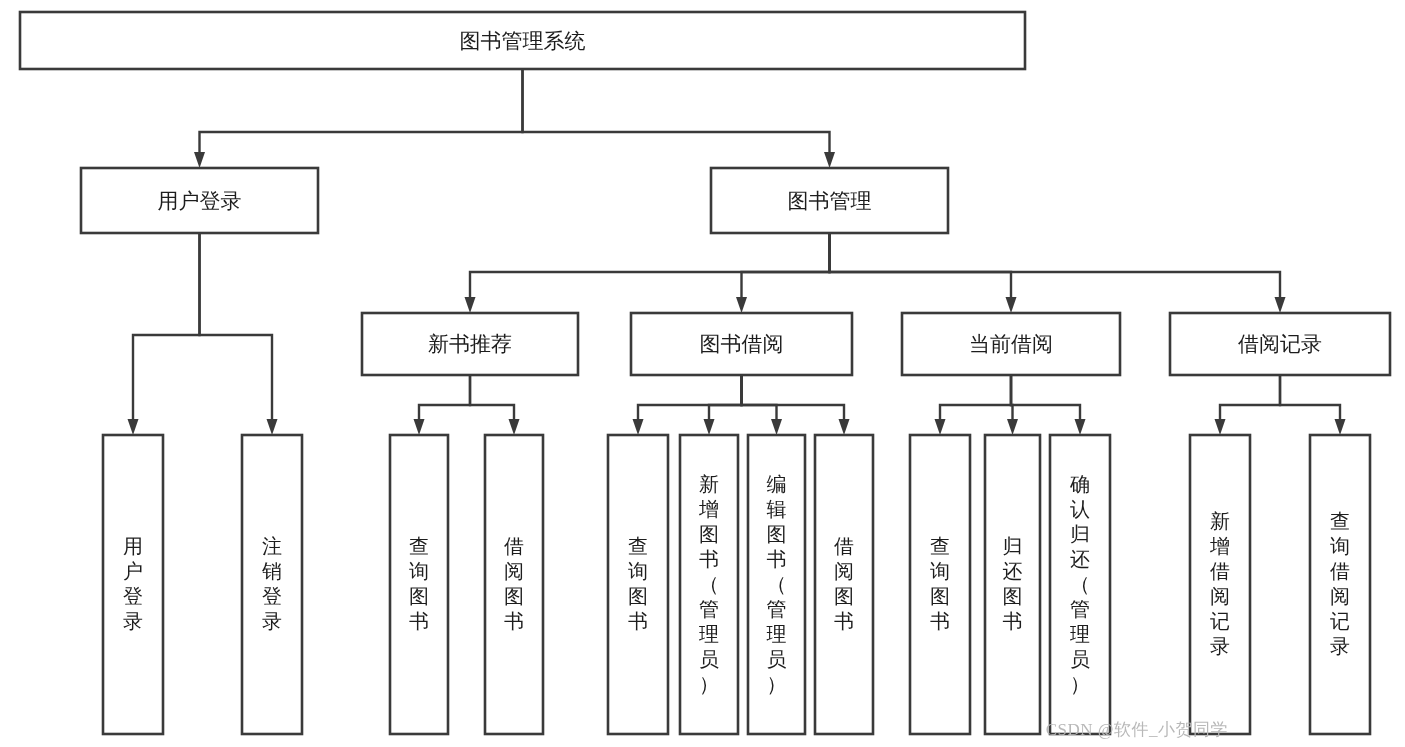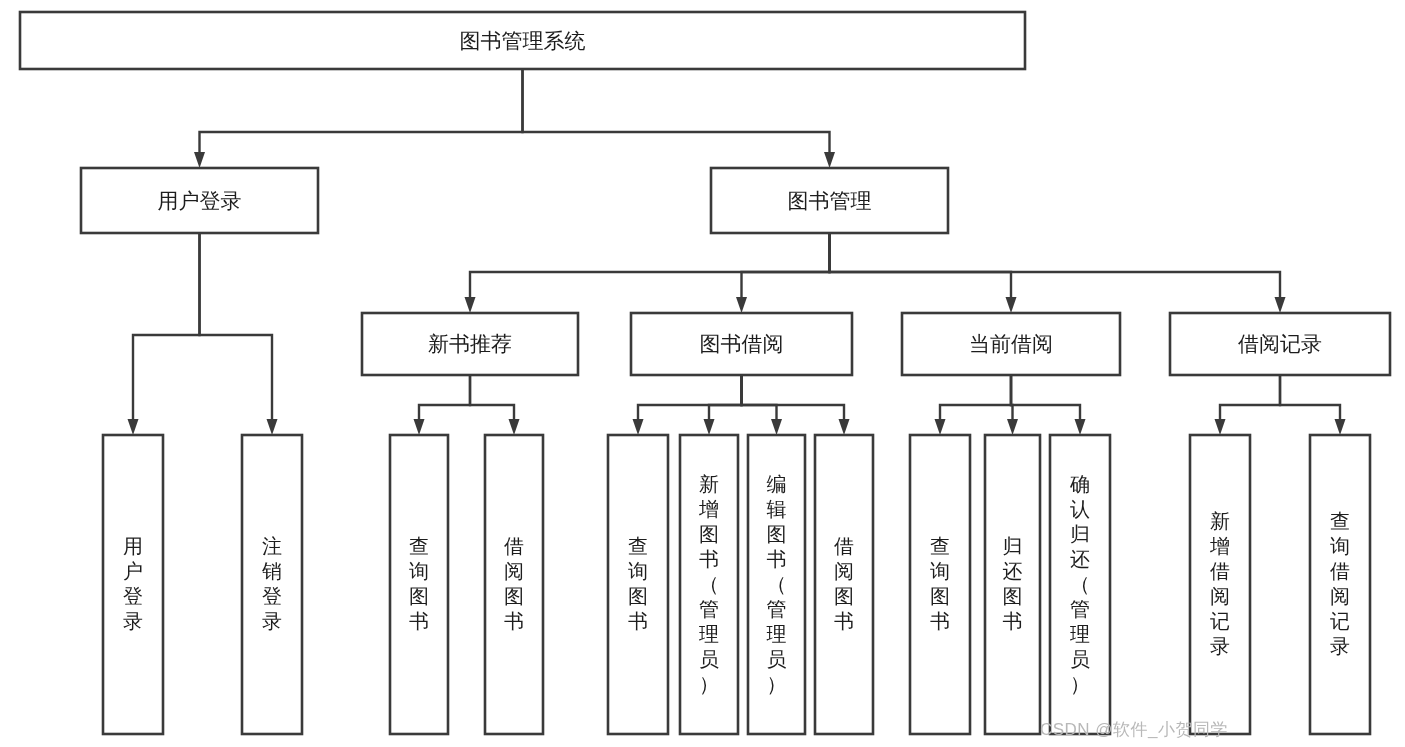--- a/index.html
+++ b/index.html
@@ -53,21 +53,21 @@
     fill: none;
   }
   .arrow-head {
     fill: #3a3a3a;
     stroke: none;
   }
   .watermark {
     position: absolute;
     right: 8px;
     bottom: 6px;
-    font-family: Liberation Sans, sans-serif;
+    font-family: Liberation Serif, serif;
     font-size: 17px;
     color: #b8b8b8;
     letter-spacing: 0.5px;
     white-space: nowrap;
     user-select: none;
   }
 </style>
 </head>
 <body>
 

